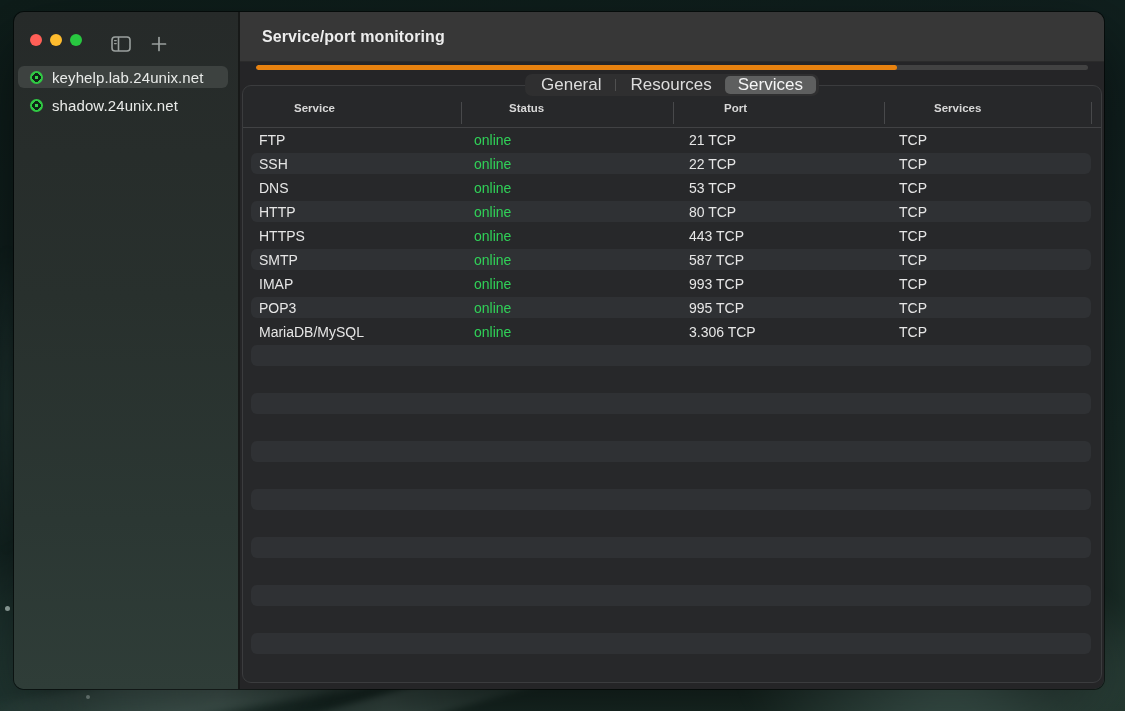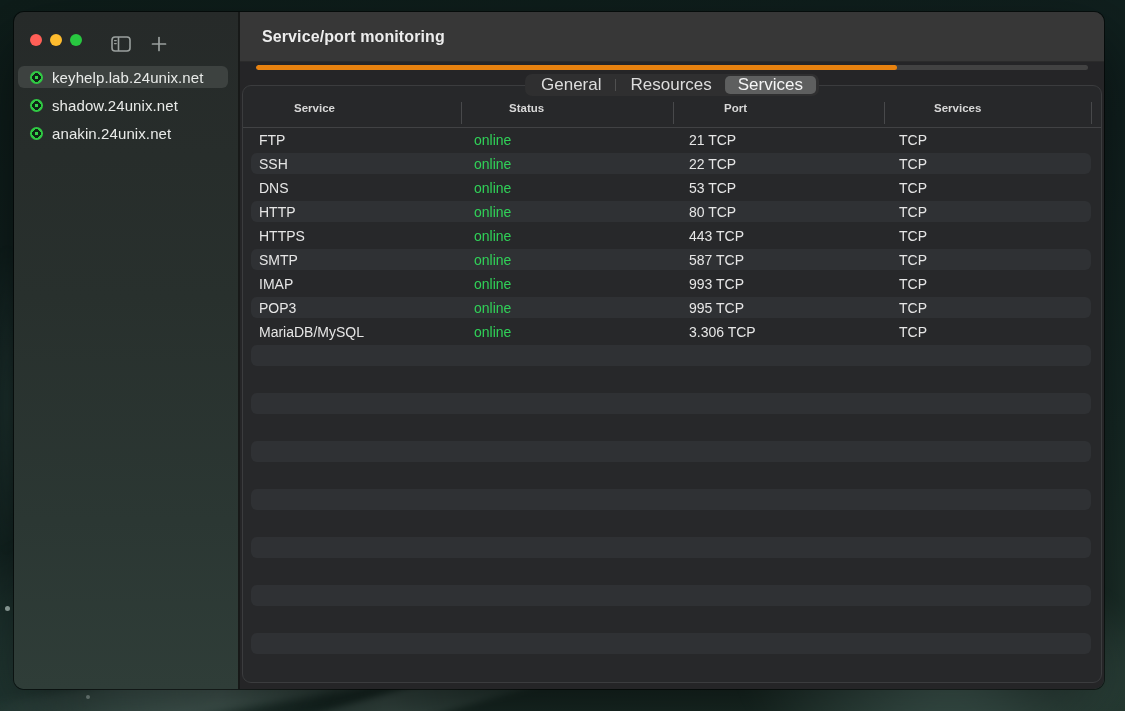--- a/index.html
+++ b/index.html
@@ -125,24 +125,20 @@
     </div>
     <div class="server-list">
         <div class="sb-item selected">
           <span class="dot-icon"></span>
           <span class="sb-label">keyhelp.lab.24unix.net</span>
         </div>
         <div class="sb-item">
           <span class="dot-icon"></span>
           <span class="sb-label">shadow.24unix.net</span>
         </div>
-        <div class="sb-item">
-          <span class="dot-icon"></span>
-          <span class="sb-label">anakin.24unix.net</span>
-        </div>
       </div>
   </div>
 
   <div class="content">
     <div class="titlebar">
       <span class="title">Service/port monitoring</span>
     </div>
 
     <div class="progress">
       <div class="progress-fill" style="width: 77%; background: rgb(232, 130, 15);"></div>

